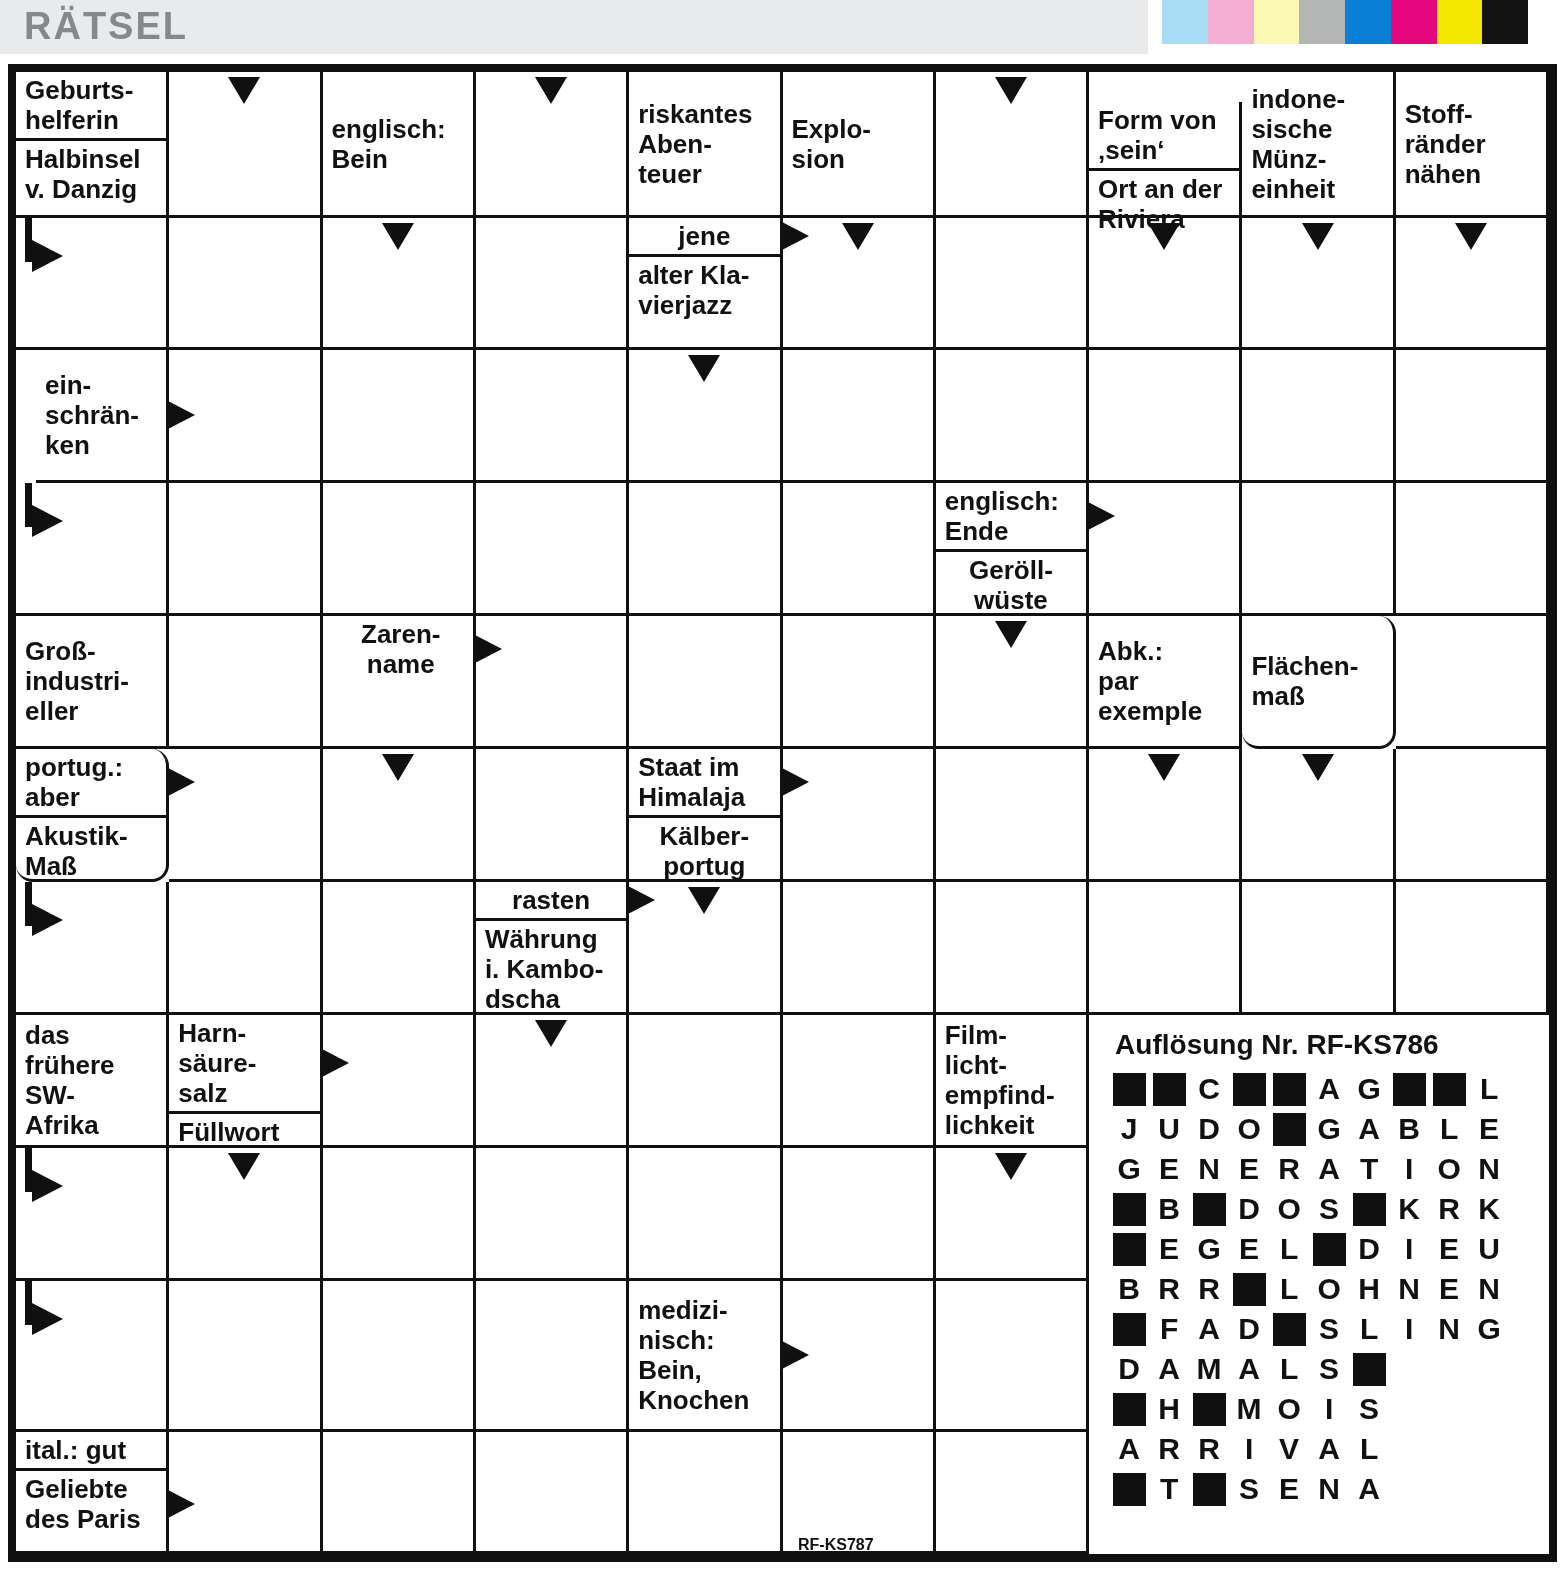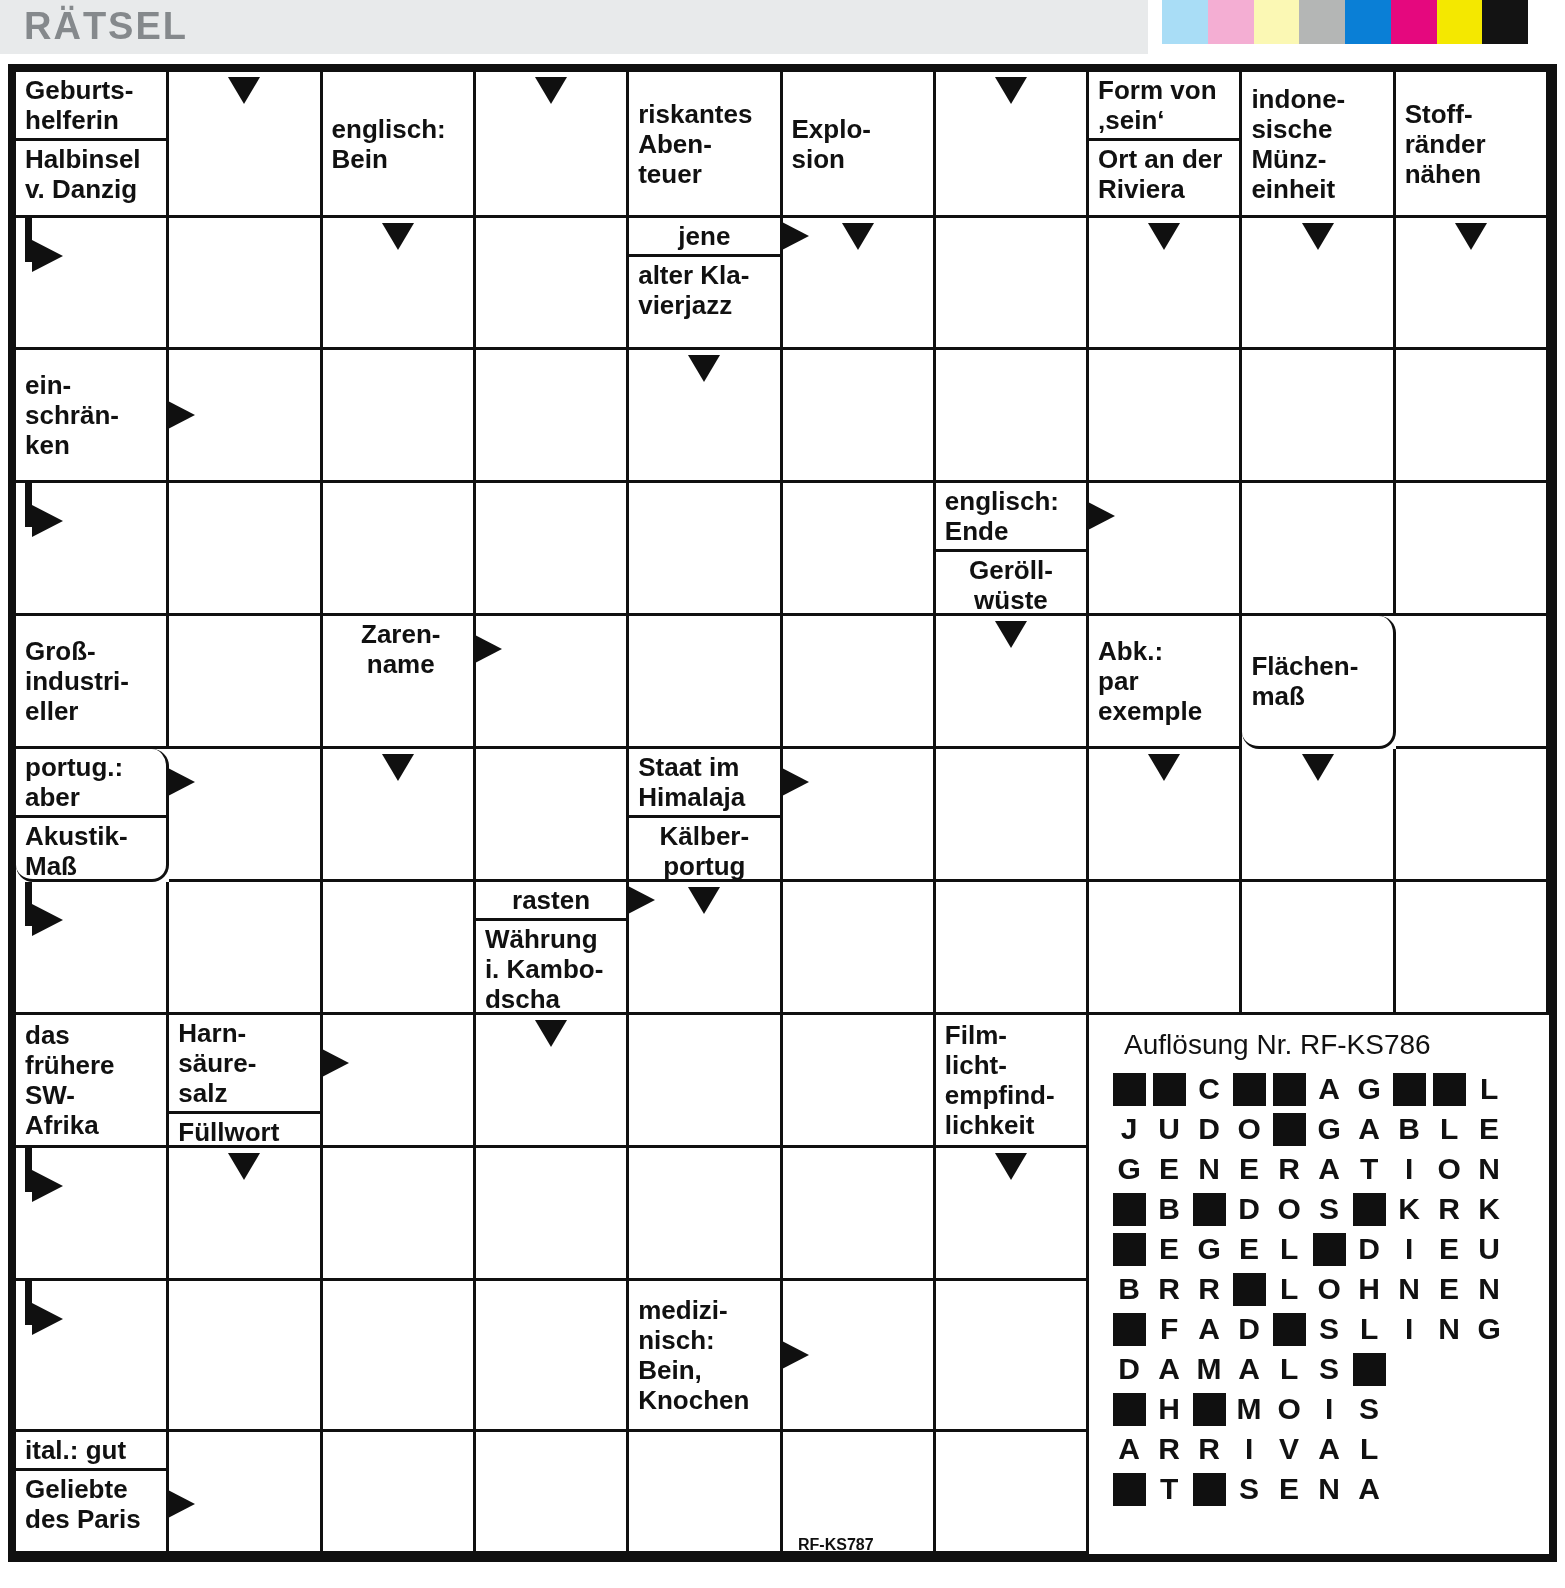--- a/index.html
+++ b/index.html
@@ -39,21 +39,21 @@
   }
   .ad {
     position:absolute; top:5px; left:50%; margin-left:-16px; width:0; height:0;
     border-left:16px solid transparent; border-right:16px solid transparent;
     border-top:27px solid #101010; z-index:3;
   }
   .af { position:absolute; left:9px; top:0; z-index:3; }
 
   
   .solbox { grid-row:8 / span 4; grid-column:8 / span 3; position:relative; background:#fff; }
-  .soltitle { font-weight:normal; font-size:28px; padding:14px 0 0 26px;margin-left:9px; }
+  .soltitle { font-weight:bold; font-size:28px; padding:14px 0 0 26px; }
   .solgrid { padding:8px 0 0 20px; }
   .solrow { display:flex; height:40px; }
   .slot {
     width:40px; height:40px; display:flex; align-items:center; justify-content:center;
     font-weight:bold; font-size:30px;
   }
   .slot.blk::before { content:""; display:block; width:33px; height:33px; background:#101010; }
 
   .code { position:absolute; left:798px; top:1536px; font-size:16px; font-weight:bold; }
 </style>
@@ -220,21 +220,21 @@
 Aben-
 teuer</div>
     </div>
     <div class="cell clue single" style="grid-area: 1 / 6;">
       <div class="part">Explo-
 sion</div>
     </div>
     <div class="cell" style="grid-area: 1 / 7;">
       <div class="ad"></div>
     </div>
-    <div class="cell clue" style="grid-area: 1 / 8;">
+    <div class="cell clue" style="grid-area: 1 / 8; margin-top: 30px;">
       <div class="part">Form von
 ‚sein‘</div>
       <div class="part sep">Ort an der
 Riviera</div>
     </div>
     <div class="cell clue single" style="grid-area: 1 / 9;">
       <div class="part">indone-
 sische
 Münz-
 einheit</div>
@@ -266,21 +266,21 @@
     <div class="cell" style="grid-area: 2 / 7;"></div>
     <div class="cell" style="grid-area: 2 / 8;">
       <div class="ad"></div>
     </div>
     <div class="cell" style="grid-area: 2 / 9;">
       <div class="ad"></div>
     </div>
     <div class="cell" style="grid-area: 2 / 10;">
       <div class="ad"></div>
     </div>
-    <div class="cell clue single" style="grid-area: 3 / 1;">
+    <div class="cell clue single" style="grid-area: 3 / 1; margin-left: 20px;">
       <div class="part">ein-
 schrän-
 ken<div class="ar"></div></div>
     </div>
     <div class="cell" style="grid-area: 3 / 2;"></div>
     <div class="cell" style="grid-area: 3 / 3;"></div>
     <div class="cell" style="grid-area: 3 / 4;"></div>
     <div class="cell" style="grid-area: 3 / 5;">
       <div class="ad"></div>
     </div>

